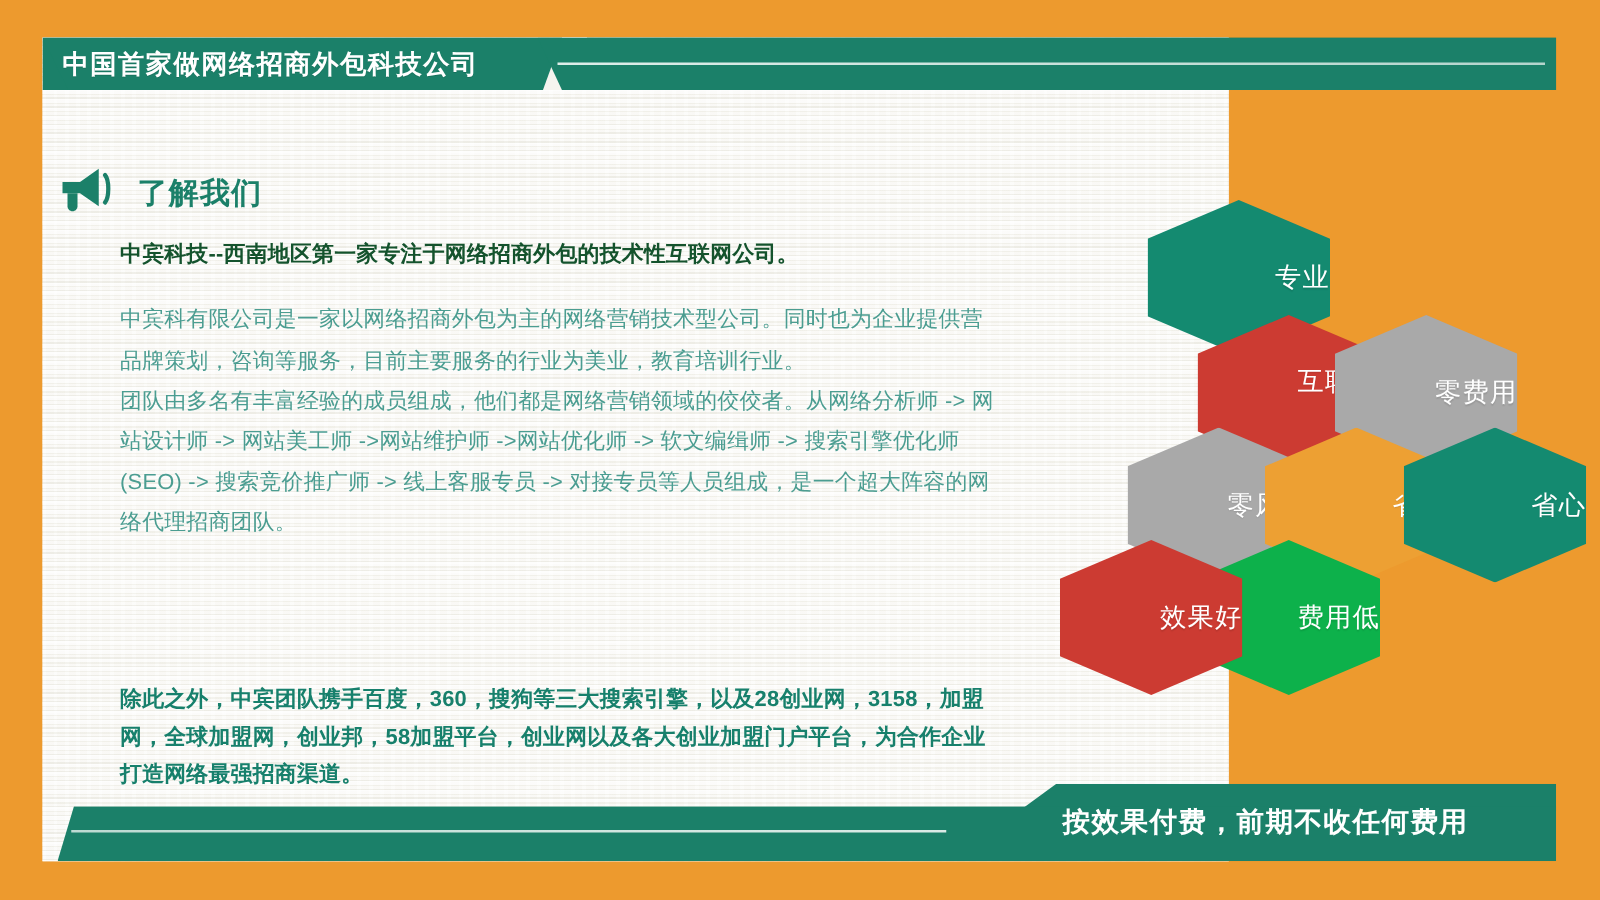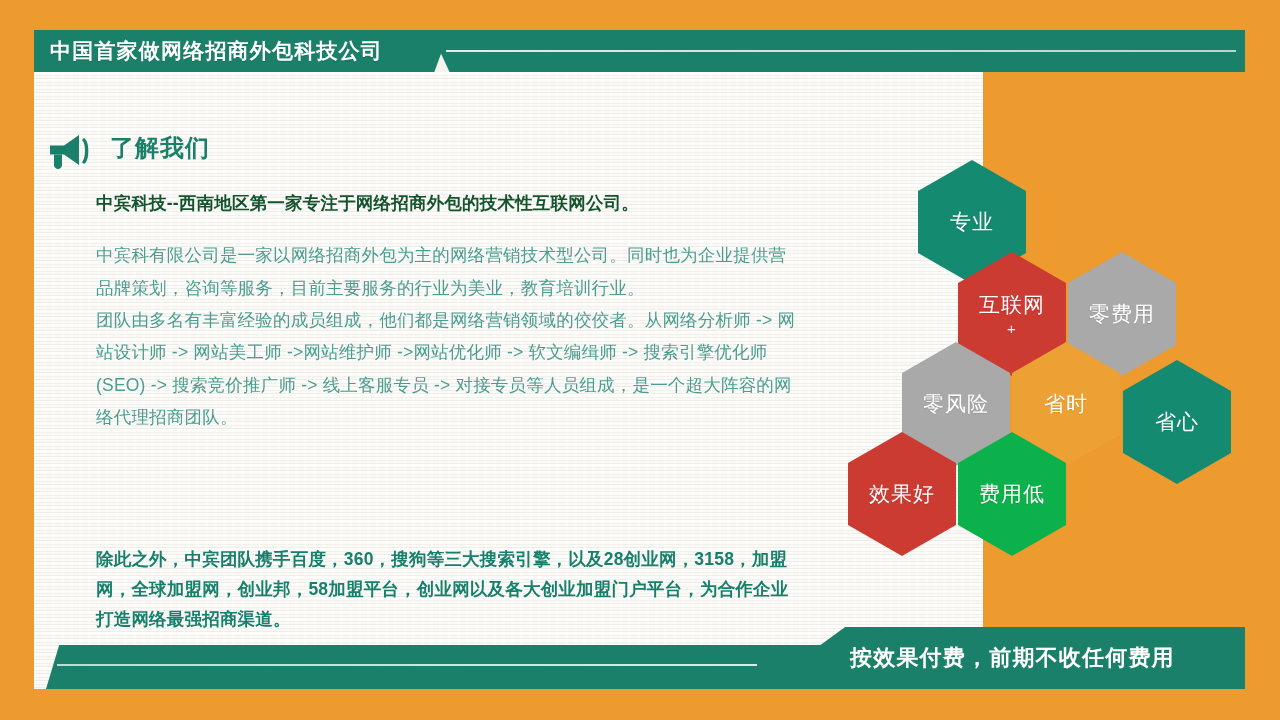--- a/index.html
+++ b/index.html
@@ -79,21 +79,21 @@
     position:absolute;left:50px;top:30px;height:42px;
     display:flex;align-items:center;
     color:#ffffff;font-size:21px;font-weight:bold;
     letter-spacing:1.2px;
     white-space:nowrap;
     text-shadow:0 1px 0 rgba(0,0,0,.12);
   }
 
   
   #section-head{
-    position:absolute;left:46px;top:132px;display:flex;align-items:flex-start;gap:16px;
+    position:absolute;left:46px;top:132px;display:flex;align-items:flex-end;gap:16px;
   }
   #megaphone{width:48px;height:38px;display:block;}
   #section-title{
     color:#1b8069;font-size:24px;font-weight:bold;letter-spacing:1px;
   }
 
   
   #body-copy{
     position:absolute;left:96px;top:190px;width:700px;
   }
@@ -109,25 +109,26 @@
   #p-foot{
     position:absolute;left:96px;top:544px;width:700px;
     color:#17806c;font-weight:bold;font-size:17.5px;line-height:1.72;
     letter-spacing:.2px;margin:0;
   }
 
   
   #hex-cluster{position:absolute;left:830px;top:160px;width:415px;height:385px;}
   .hex{
     position:absolute;width:108px;height:124px;
-    display:flex;flex-direction:column;align-items:center;justify-content:center;
+    display:flex;flex-direction:column;align-items:flex-end;justify-content:center;
     -webkit-clip-path:polygon(50% 0%,100% 25%,100% 75%,50% 100%,0% 75%,0% 25%);
             clip-path:polygon(50% 0%,100% 25%,100% 75%,50% 100%,0% 75%,0% 25%);
     color:#fff;font-size:21px;font-weight:normal;letter-spacing:1px;
     text-shadow:0 1px 1px rgba(0,0,0,.10);
+    padding-left:38px;
   }
   .hex .sub{font-size:15px;line-height:1.1;margin-top:2px;}
 
   
   #footer-band{
     position:absolute;left:46px;top:645px;width:1199px;height:44px;
     background:#1b8069;
     -webkit-clip-path:polygon(1.1% 0,100% 0,100% 100%,0 100%);
             clip-path:polygon(1.1% 0,100% 0,100% 100%,0 100%);
   }
@@ -195,21 +196,21 @@
       </div>
       <div class="hex" style="left: 238px; top: 92px; background: rgb(169, 169, 169);">
         <span>零费用</span>
       </div>
       <div class="hex" style="left: 72px; top: 182px; background: rgb(169, 169, 169);">
         <span>零风险</span>
       </div>
       <div class="hex" style="left: 182px; top: 182px; background: rgb(237, 160, 51);">
         <span>省时</span>
       </div>
-      <div class="hex" style="left: 293px; top: 200px; background: rgb(20, 138, 112);">
+      <div class="hex" style="left: 293px; top: 182px; background: rgb(20, 138, 112);">
         <span>省心</span>
       </div>
       <div class="hex" style="left: 128px; top: 272px; background: rgb(13, 177, 75);">
         <span>费用低</span>
       </div>
       <div class="hex" style="left: 18px; top: 272px; background: rgb(204, 59, 50);">
         <span>效果好</span>
       </div>
     </div>
 

